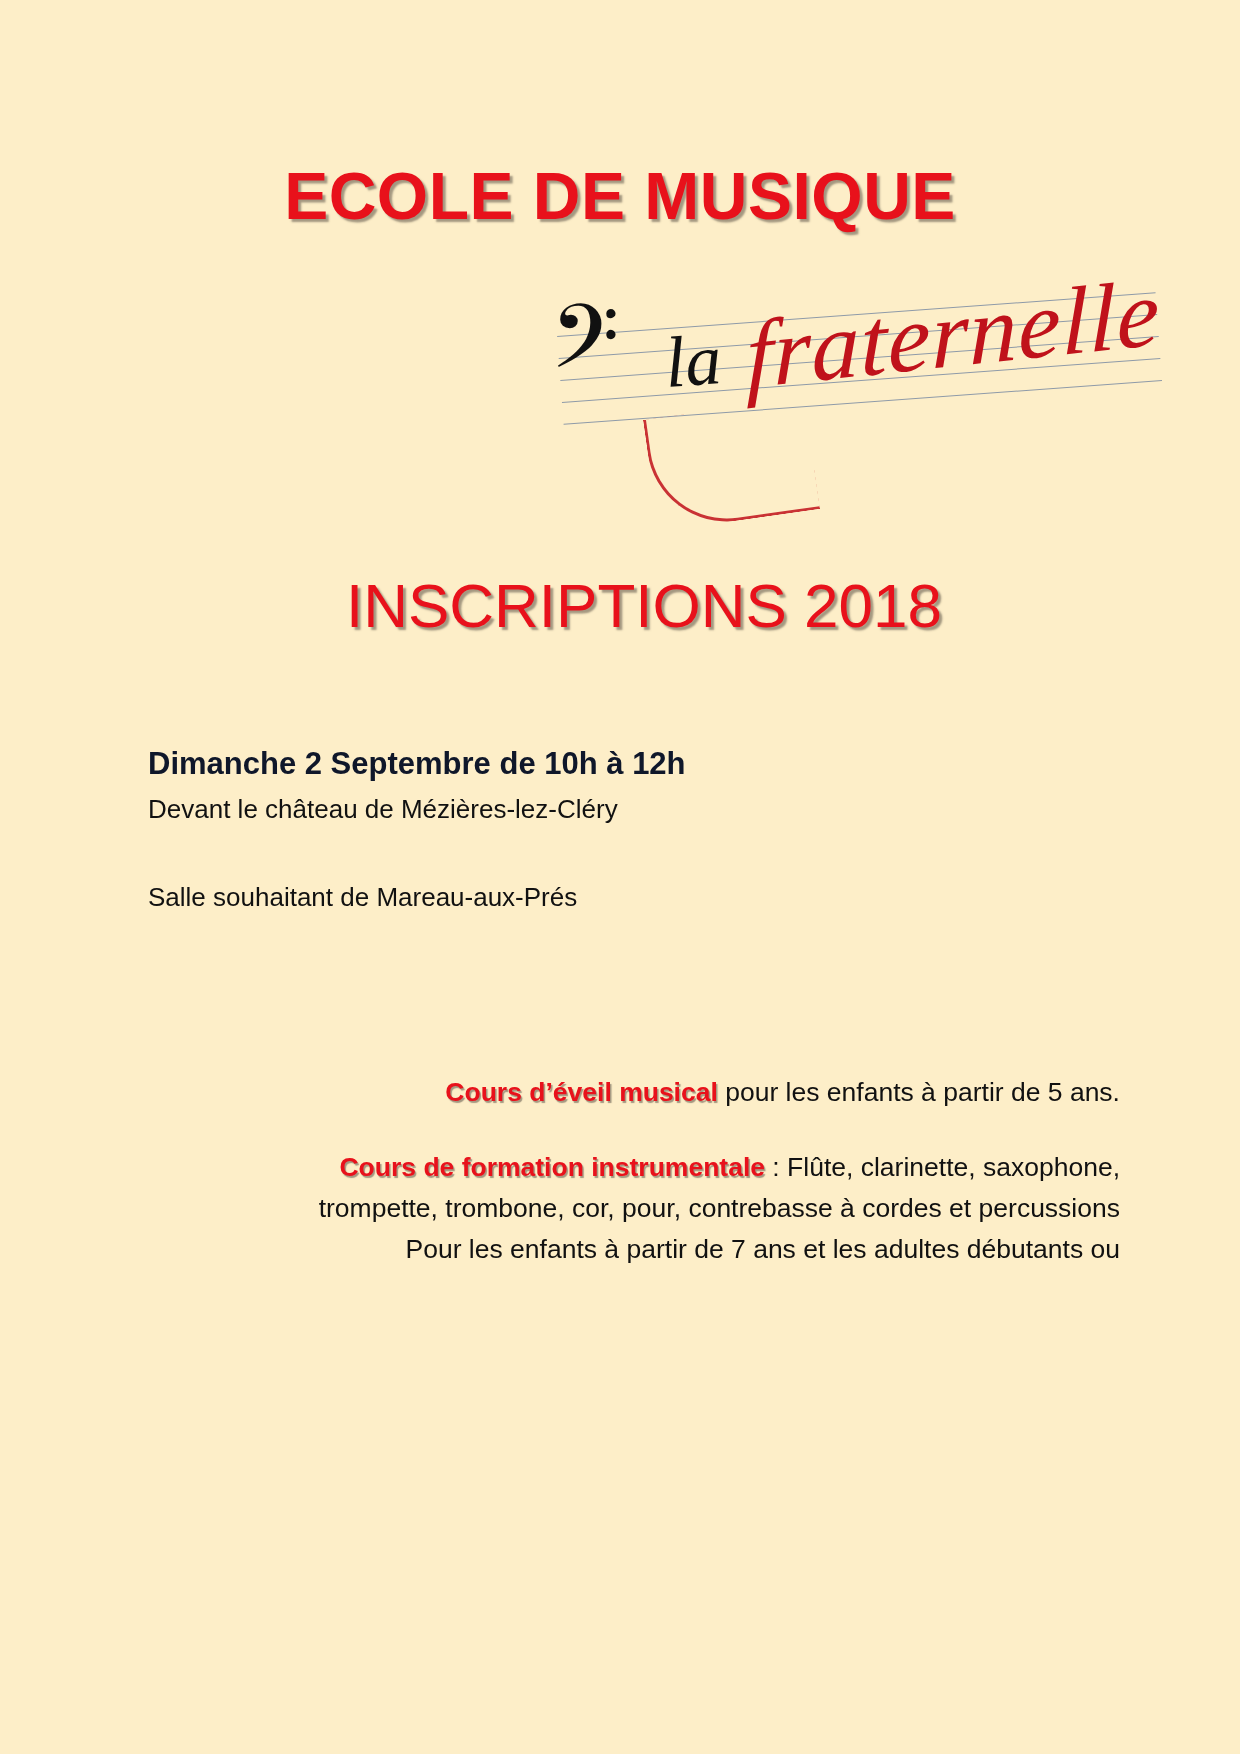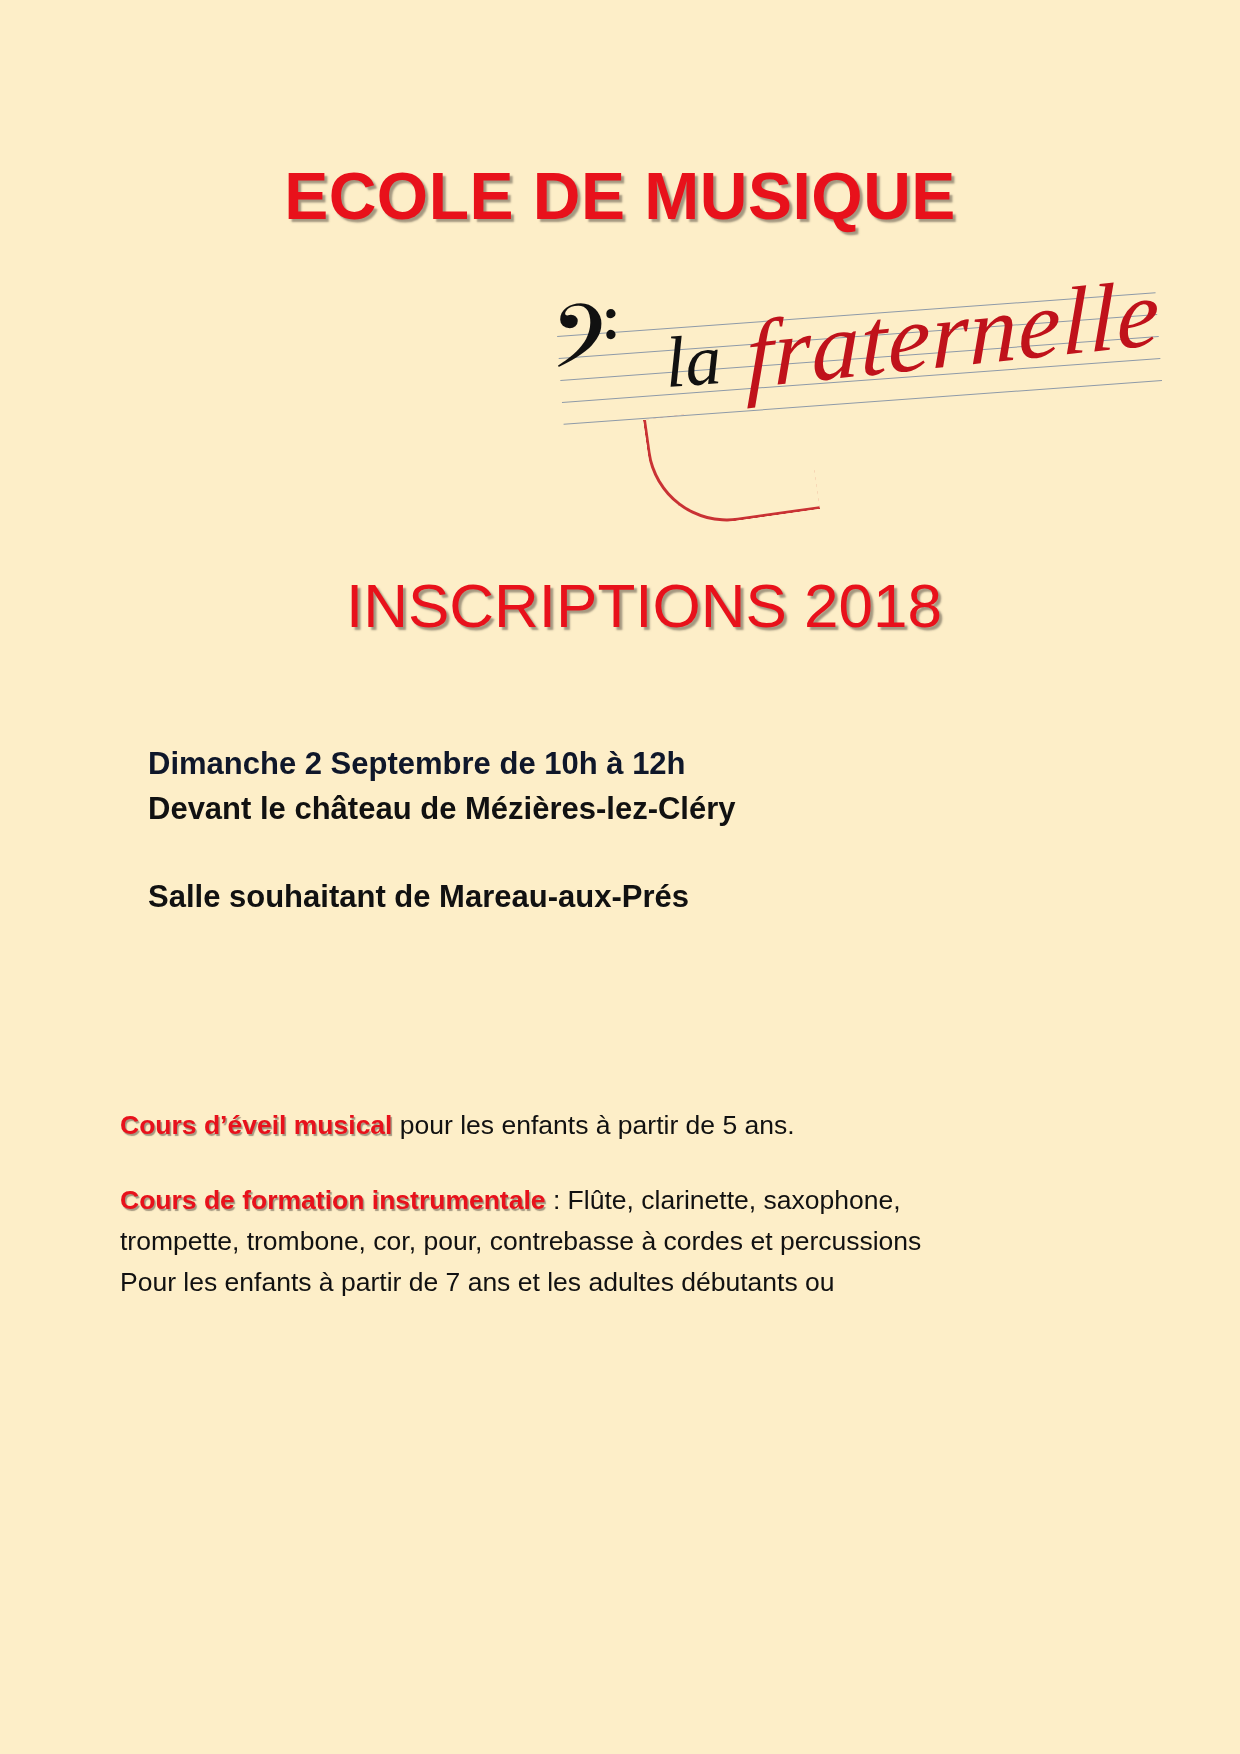--- a/index.html
+++ b/index.html
@@ -135,34 +135,33 @@
   .session {
     margin-bottom: 42px;
   }
   .session-when {
     font-size: 31px;
     font-weight: bold;
     color: #0f172a;
     line-height: 44px;
   }
   .session-where {
-    font-size: 31px;
-    font-weight: bold;
+    font-size: 26px;
+    font-weight: normal;
     color: #111;
     line-height: 46px;
   }
 
   
   .courses {
     position: absolute;
     top: 1072px;
     left: 120px;
     width: 1000px;
-    text-align: left;
-    margin-top: 33px;
+    text-align: right;
   }
   .course {
     margin-bottom: 34px;
     font-size: 26.5px;
     line-height: 41px;
     color: #111;
   }
   .course-name {
     color: #e8111b;
     font-weight: bold;

